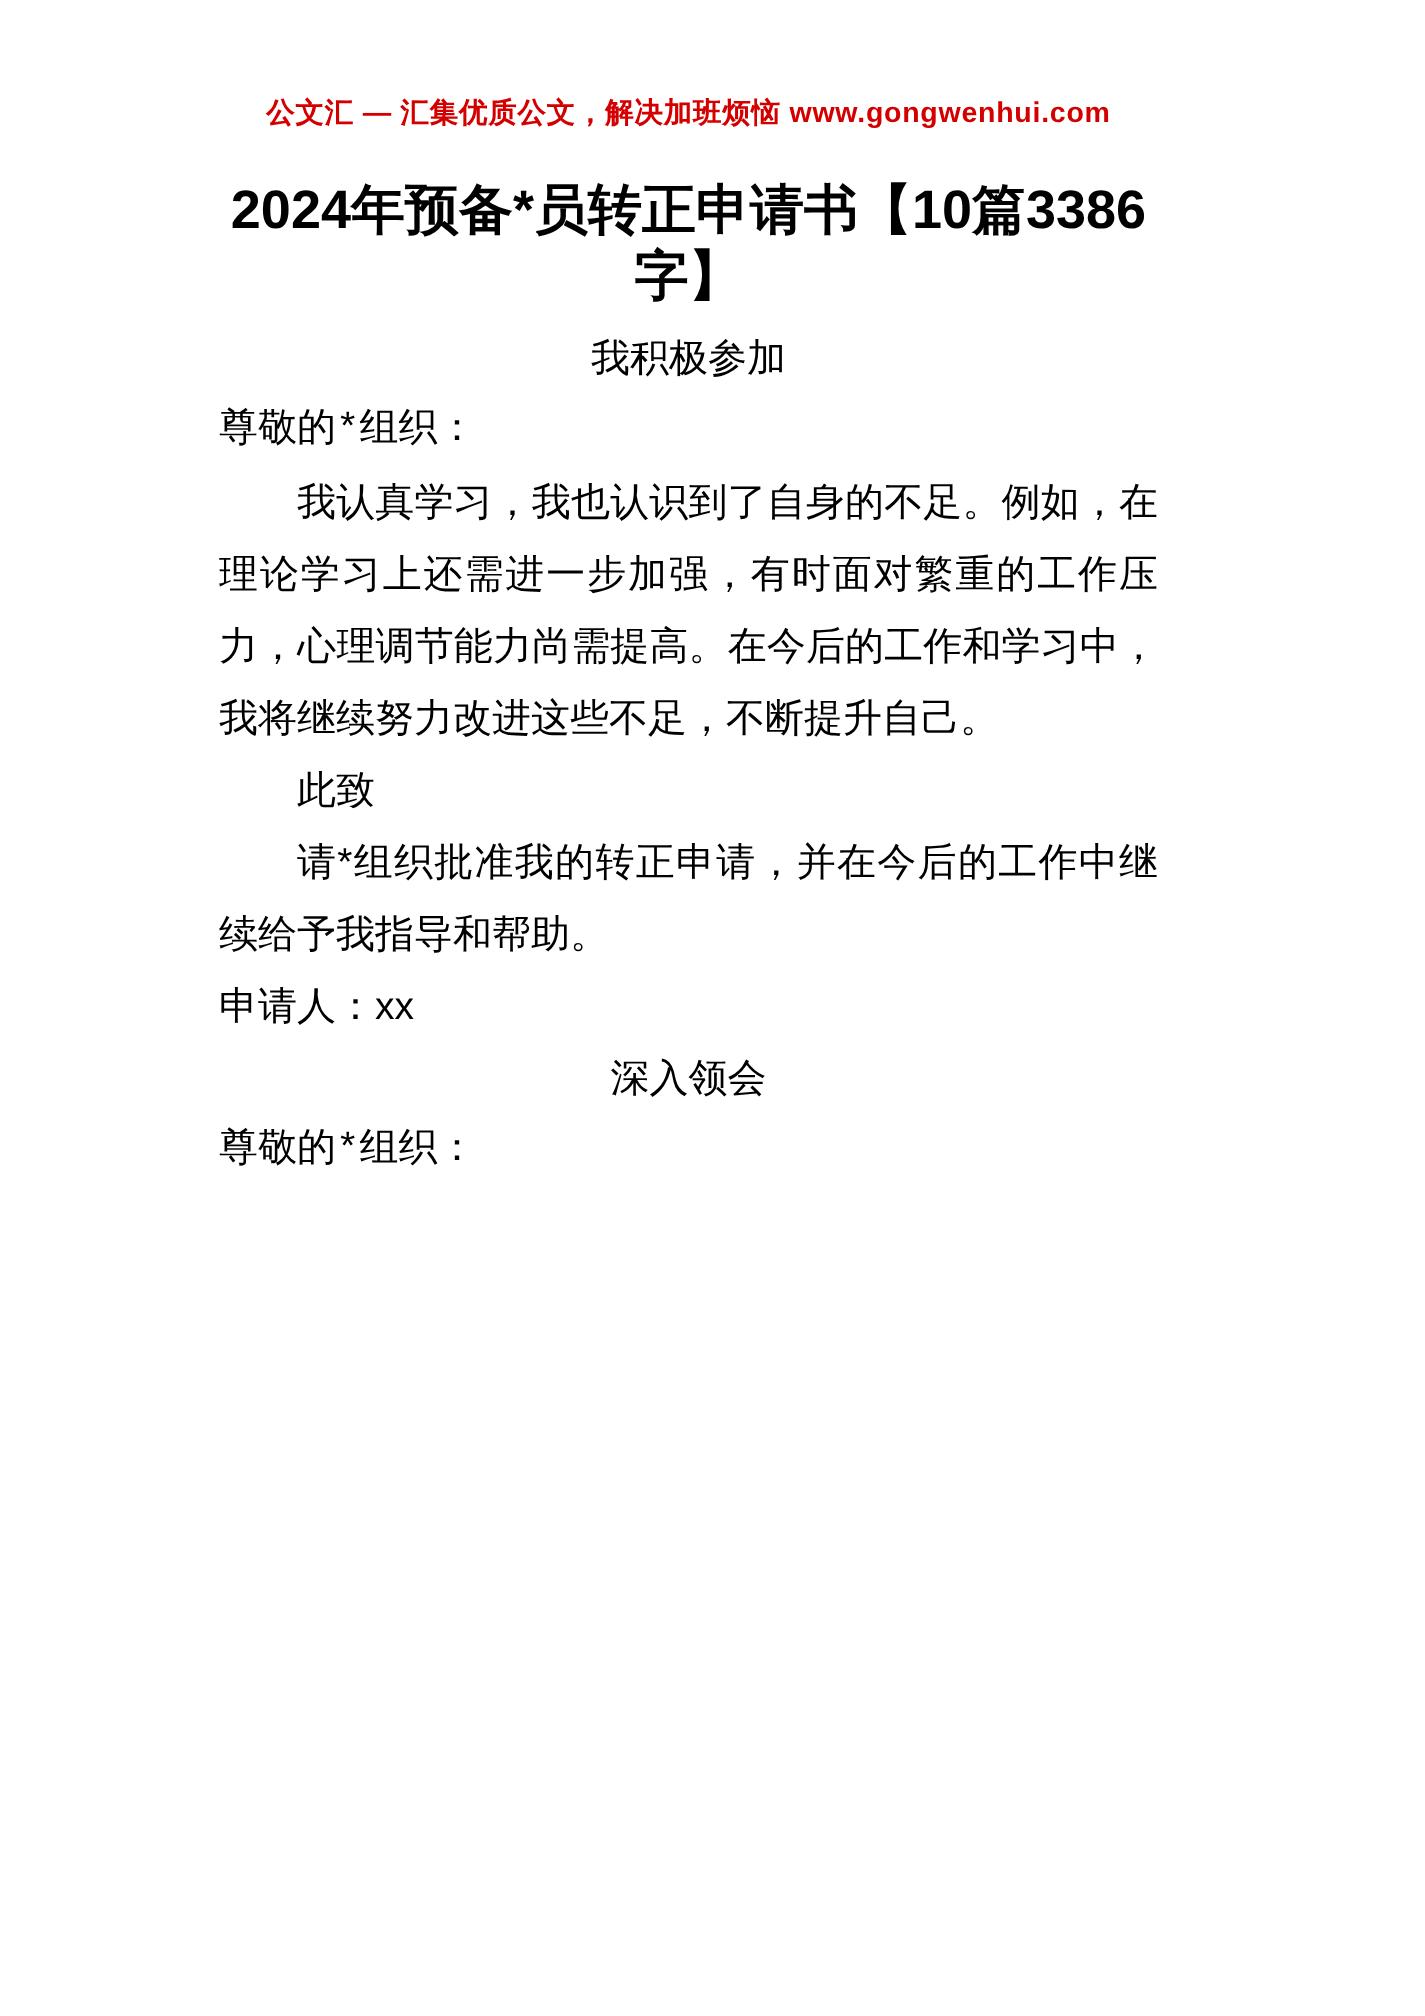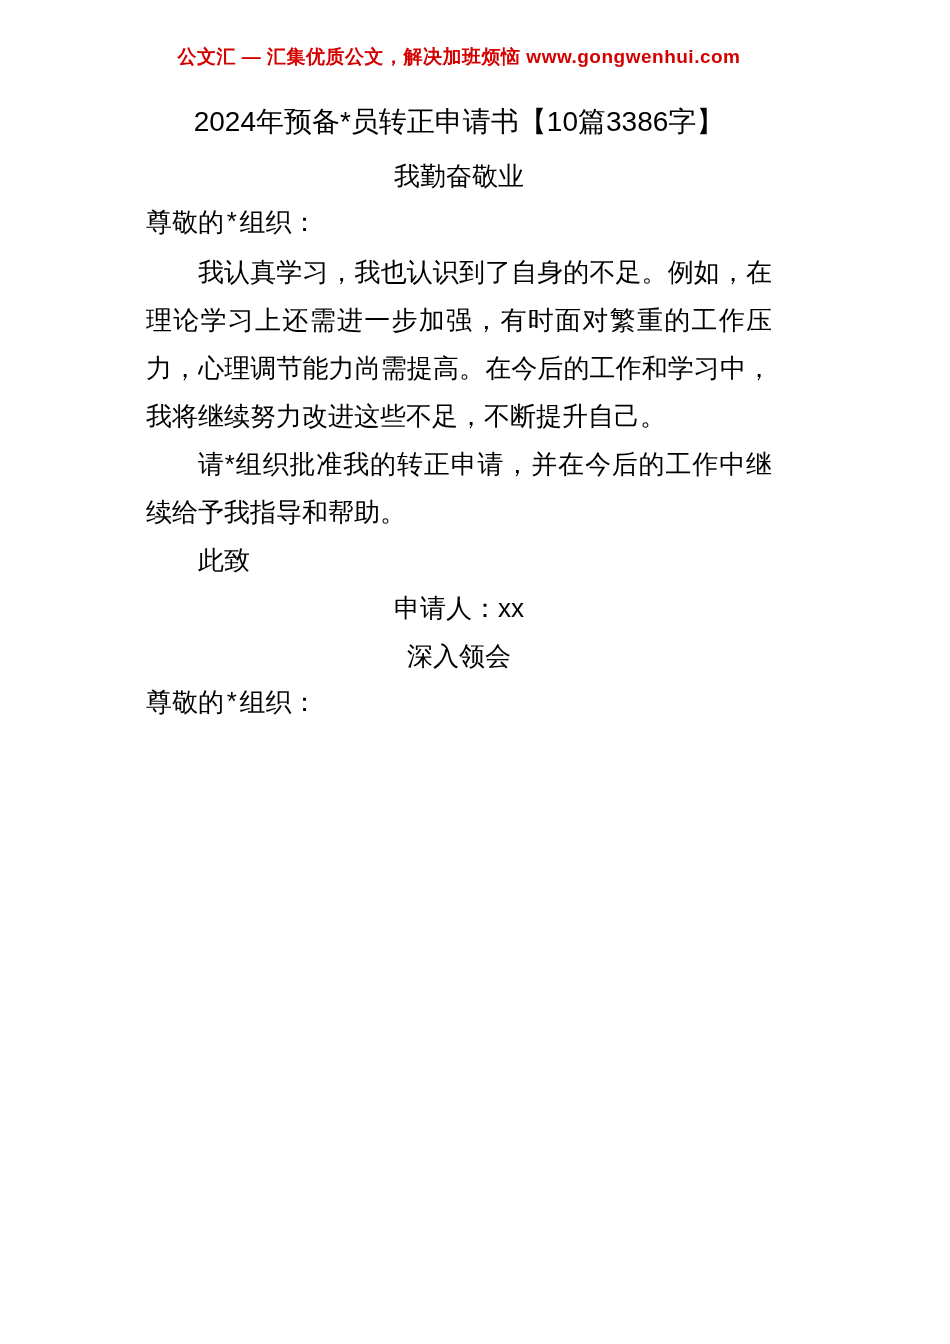--- a/index.html
+++ b/index.html
@@ -6,61 +6,61 @@
     margin: 0;
     padding: 0;
     background: #ffffff;
   }
   .page {
     position: relative;
     width: 898px;
     height: 1344px;
     box-sizing: border-box;
     background: #ffffff;
-    padding: 44px 126px 0 146px;
+    padding: 62px 126px 0 146px;
     font-family: "Liberation Sans", sans-serif;
     color: #000000;
     overflow: hidden;
   }
   .banner {
     text-align: center;
     font-size: 19px;
     font-weight: bold;
     letter-spacing: 0.5px;
     margin: 0 0 30px 0;
   }
   .doc-title {
     text-align: center;
-    font-size: 28px;
-    font-weight: normal;
+    font-size: 36px;
+    font-weight: bold;
     margin: 0 0 8px 0;
     line-height: 44px;
   }
   .para {
     font-size: 26px;
     line-height: 48px;
     margin: 0;
     word-break: break-all;
   }
   .para.center { text-align: center; }
   .para.plain  { text-align: justify; font-family: Liberation Mono, monospace; }
   .para.indent { text-align: justify; text-indent: 2em; }
-  .para.right  { text-align: center; }
+  .para.right  { text-align: left; }
 </style>
 </head>
 <body>
 
 <div class="page">
   <div class="banner" style="color: rgb(212, 0, 0);">公文汇 — 汇集优质公文，解决加班烦恼 www.gongwenhui.com</div>
 
   <h1 class="doc-title">2024年预备*员转正申请书【10篇3386字】</h1>
 
   <div id="paragraphs">
-      <p class="para center">我勤奋敬业</p>
+      <p class="para center">我积极参加</p>
       <p class="para plain">尊敬的*组织：</p>
       <p class="para indent">我认真学习，我也认识到了自身的不足。例如，在理论学习上还需进一步加强，有时面对繁重的工作压力，心理调节能力尚需提高。在今后的工作和学习中，我将继续努力改进这些不足，不断提升自己。</p>
+      <p class="para indent">此致</p>
       <p class="para indent">请*组织批准我的转正申请，并在今后的工作中继续给予我指导和帮助。</p>
-      <p class="para indent">此致</p>
       <p class="para right">申请人：xx</p>
       <p class="para center">深入领会</p>
       <p class="para plain">尊敬的*组织：</p>
     </div>
 </div>
 
 </body></html>

